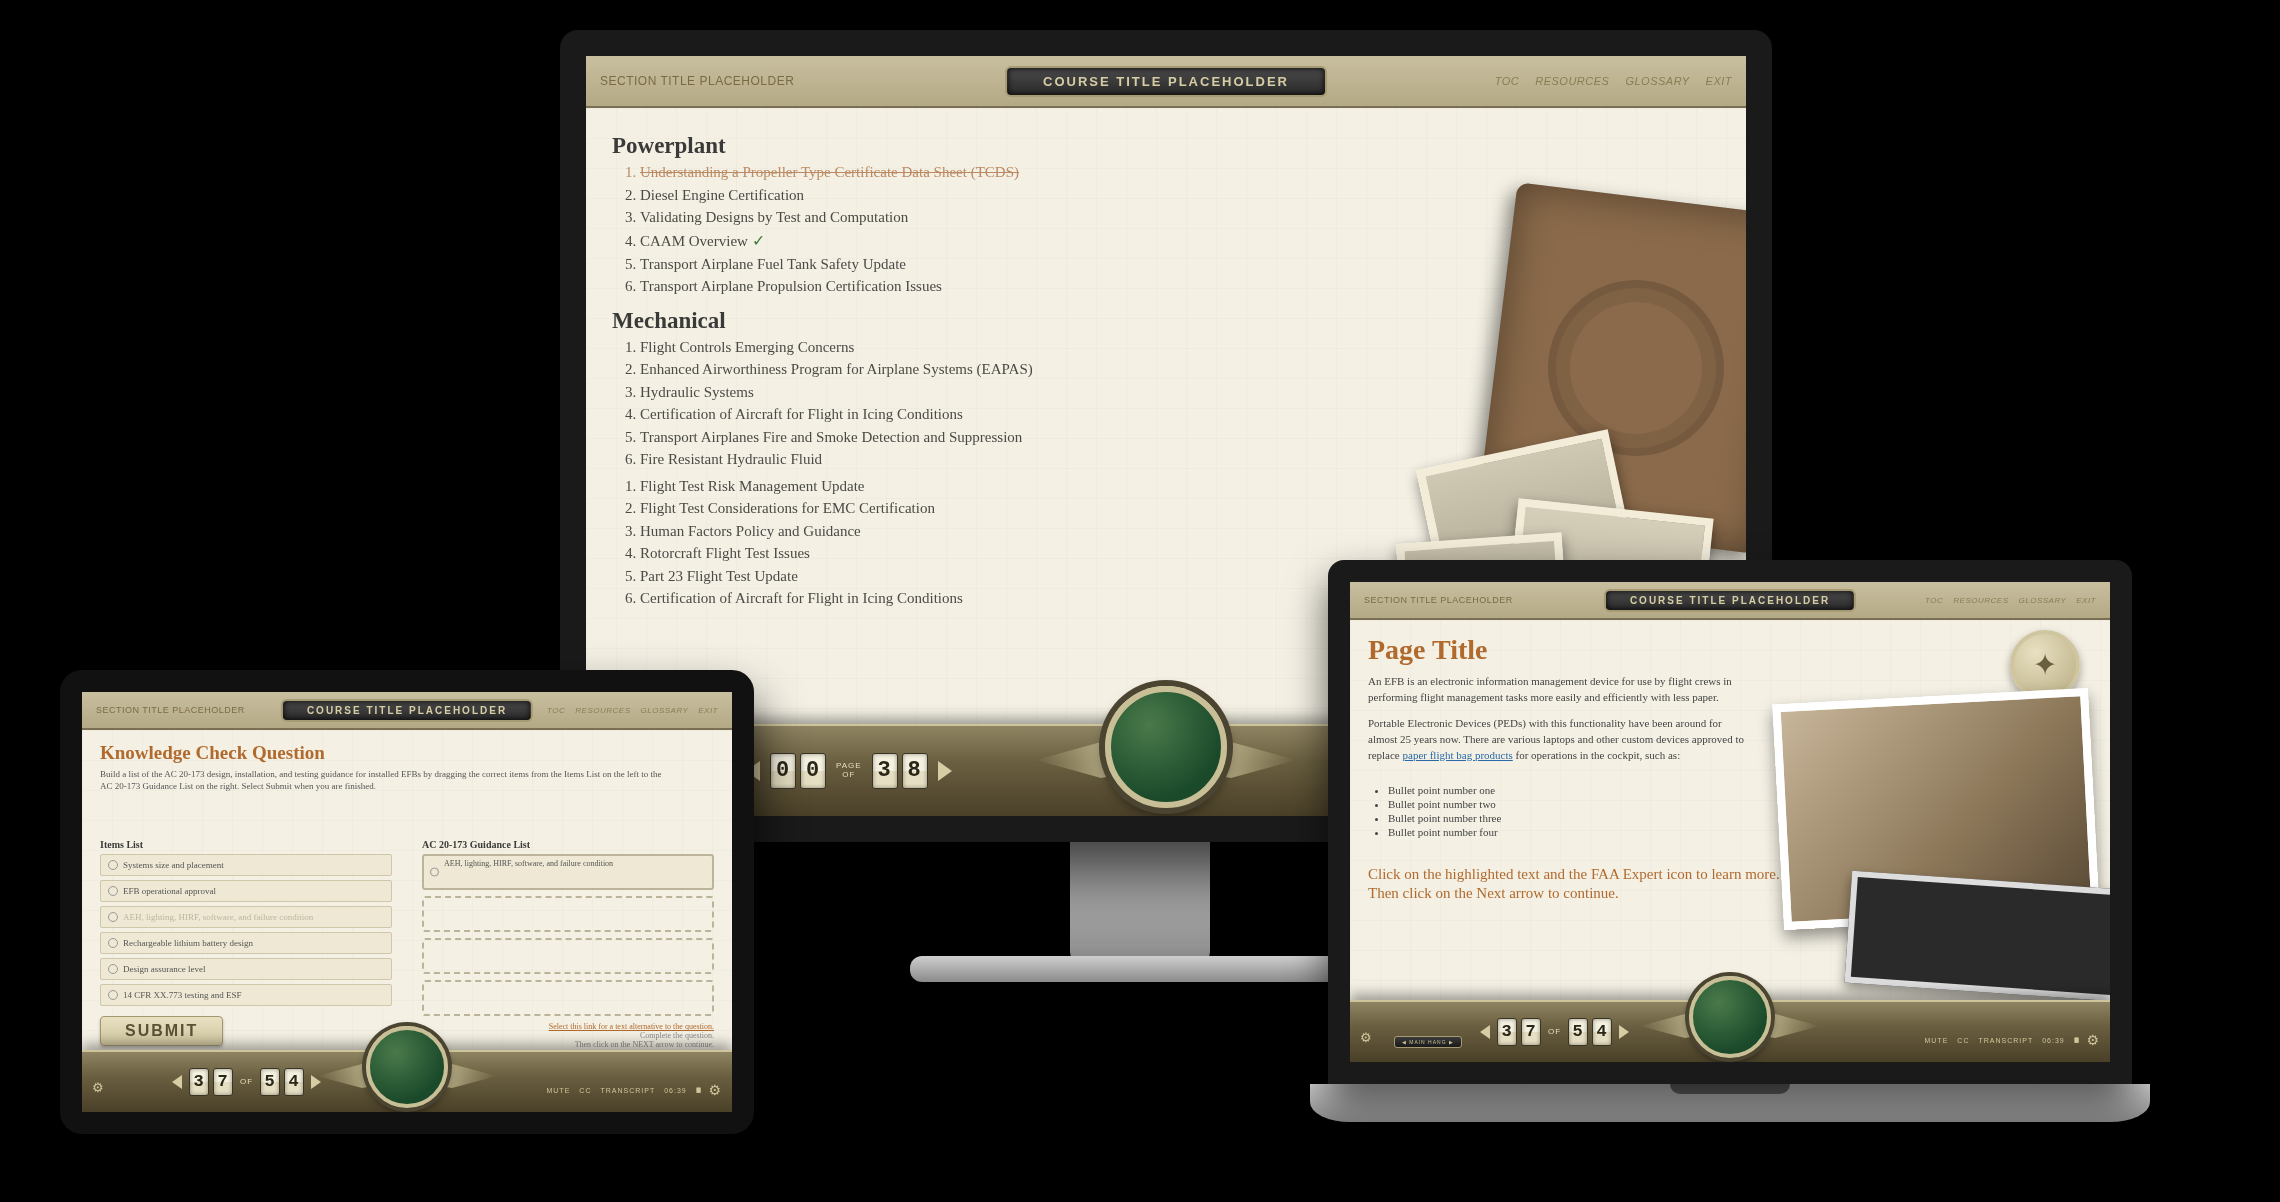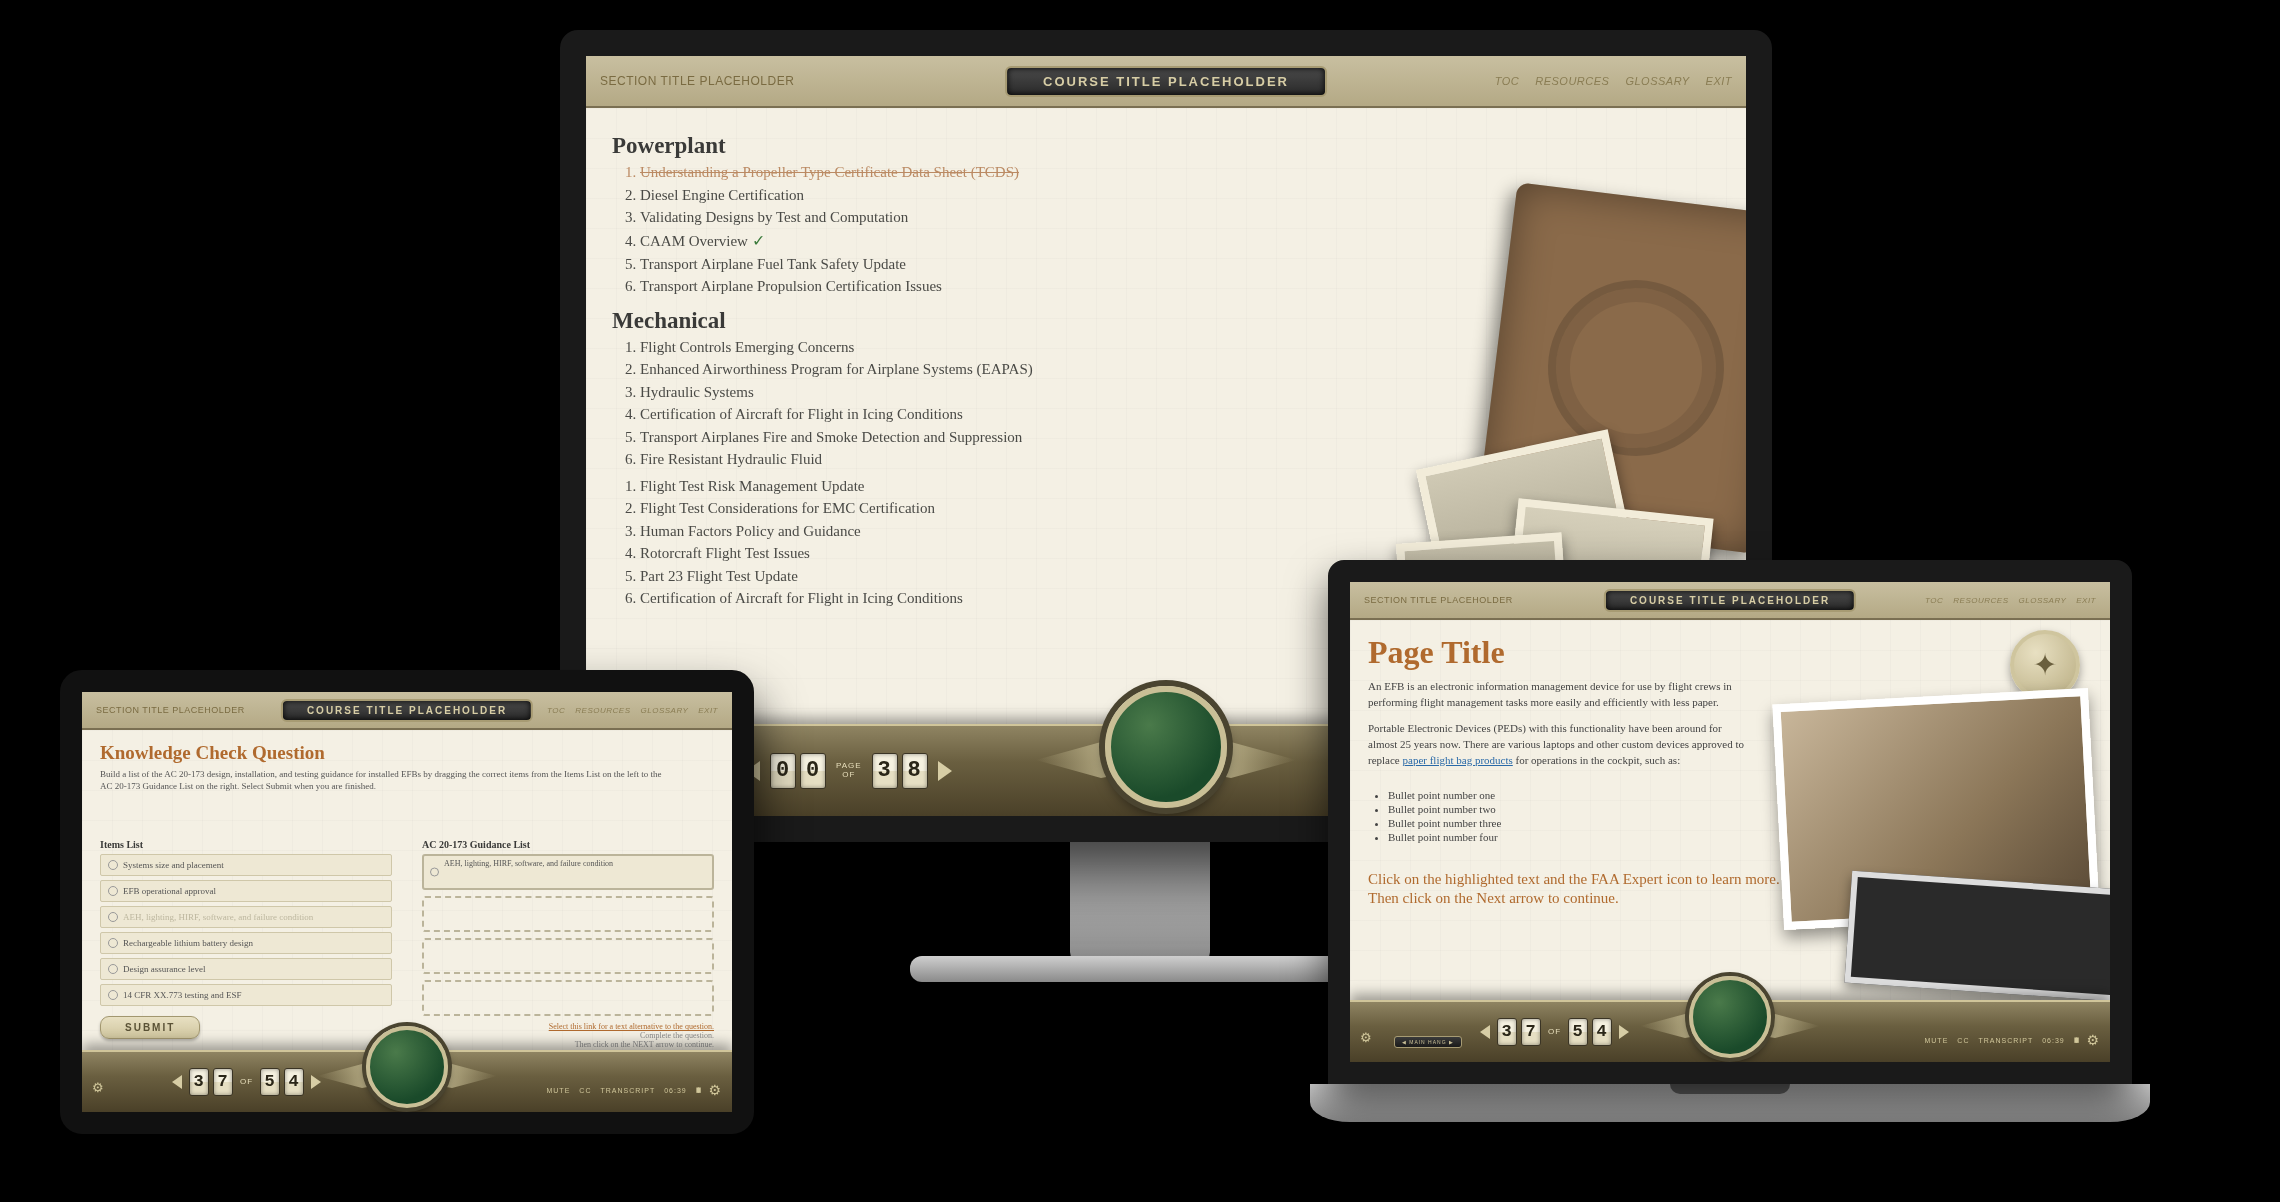--- a/index.html
+++ b/index.html
@@ -238,39 +238,39 @@
     left: 6px; top: 50%;
     transform: translateY(-50%);
     width: 7px; height: 7px;
     border: 1px solid #999;
     border-radius: 50%;
   }
   .submit-btn {
     margin-top: 6px;
     background: linear-gradient(#e8e0c2,#cfc59e);
     border: 1px solid #a2976f;
-    border-radius: 9px;
+    border-radius: 4px;
     padding: 5px 24px;
-    font-size: 10px;
+    font-size: 16px;
     font-weight: bold;
     letter-spacing: 2px;
     color: #5a5236;
     cursor: pointer;
     box-shadow: 0 2px 3px rgba(0,0,0,.25);
   }
   .kc-footer {
     font-size: 8px;
     color: #b06a2e;
     text-align: right;
     margin-top: 6px;
   }
   .kc-footer .sub { color: #888; display: block; }
   
   .pt .title {
-    font-size: 32px;
+    font-size: 28px;
     color: #b06a2e;
     font-family: Georgia, serif;
     font-weight: bold;
     margin: 4px 0 8px;
   }
   .pt p {
     font-size: 11px;
     color: #444;
     line-height: 1.45;
     max-width: 52%;

